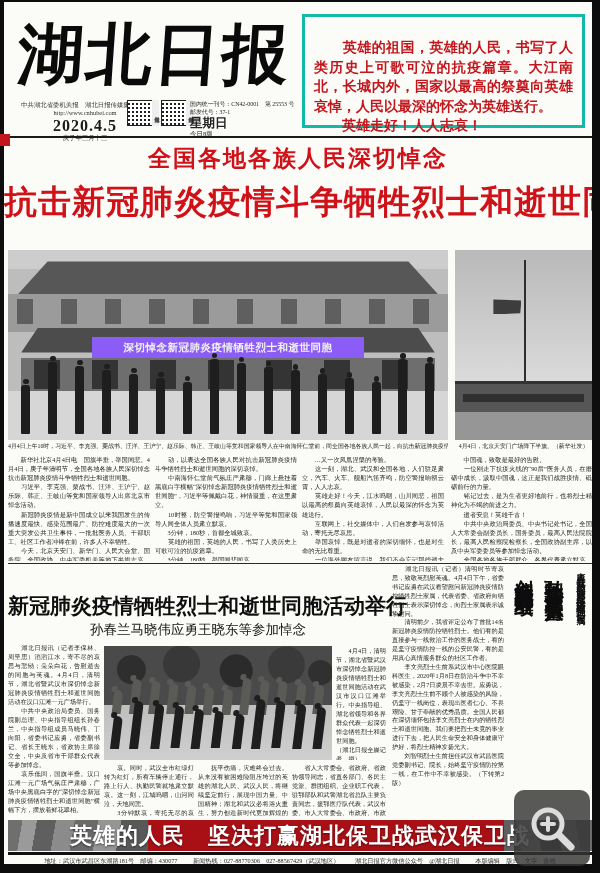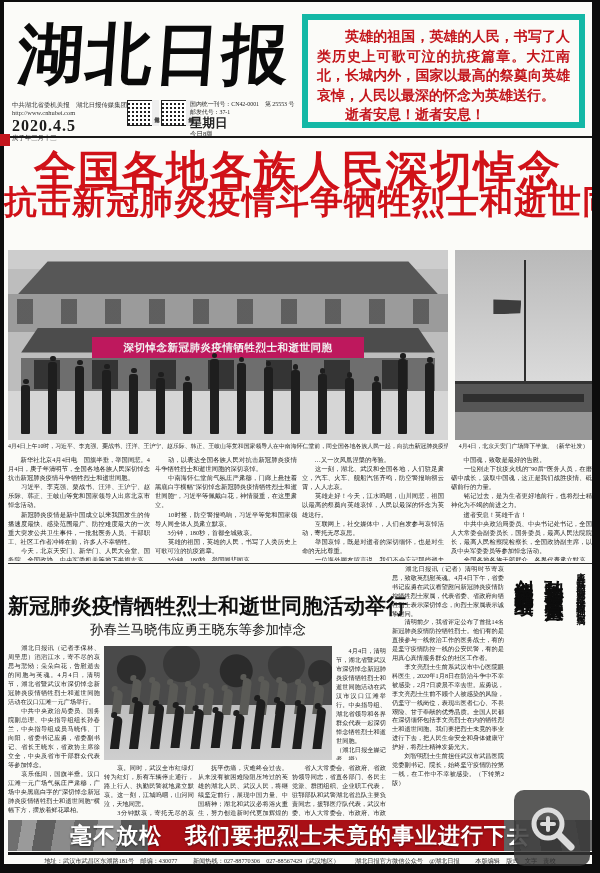--- a/index.html
+++ b/index.html
@@ -10,62 +10,62 @@
   .jt{text-align:justify;text-justify:inter-character;}
   .pre{white-space:pre-line;}
   .clip{overflow:hidden;}
 
   
   .brand{left:14px;top:12px;width:280px;height:80px;font-family:"DejaVu Serif",serif;
          font-weight:900;font-size:66px;line-height:80px;letter-spacing:2px;color:#0a0a0a;
          transform:skewX(-4deg);white-space:nowrap;}
   .brand-en{left:84px;top:84px;width:200px;color:#8a8a8a;font-size:11px;letter-spacing:7px;
             font-family:"Liberation Serif",serif;font-weight:bold;}
-  .mh-left{left:8px;top:99px;width:146px;color:#333;}
+  .mh-left{left:8px;top:99px;width:146px;text-align:center;color:#333;}
   .mh-left .s{font-size:6.4px;line-height:8px;}
   .mh-date{font-size:16px;font-weight:bold;color:#1a1a1a;line-height:17px;letter-spacing:1px;}
   .qr{top:98px;width:24px;height:24px;background:
       repeating-linear-gradient(0deg,#111 0 2px,#fff 2px 4px),
       repeating-linear-gradient(90deg,#111 0 2px,#fff 2px 4px);
       background-blend-mode:screen;border:1px solid #222;}
   .qr-label{top:98px;width:7px;height:26px;font-size:5px;line-height:5.5px;color:#444;
             writing-mode:vertical-rl;text-align:center;background:#eee;}
   .mh-right{left:186px;top:99px;width:100px;color:#222;}
   .mh-right .s{font-size:5.9px;line-height:7.5px;white-space:nowrap;}
   .weekday{font-size:12.5px;font-weight:900;line-height:14px;font-family:"Liberation Sans",sans-serif;}
   .pages{font-size:6.5px;line-height:8px;}
 
   
-  .notice{left:298px;top:12px;width:283px;height:114px;border:6px solid #14b8a6;
-          padding:7px 9px;box-sizing:border-box;color:#c3161c;font-weight:bold;
+  .notice{left:298px;top:12px;width:283px;height:114px;border:3px solid #14b8a6;
+          padding:21px 9px;box-sizing:border-box;color:#c3161c;font-weight:bold;
           font-size:14px;line-height:19.5px;}
 
   .rule-top{left:0;top:134px;width:588px;height:1.5px;background:#1a1a1a;}
   .red-corner{left:-4px;top:132px;width:10px;height:12px;background:#c3161c;}
 
   
   .hl{left:0;width:588px;text-align:center;font-family:"Liberation Sans","DejaVu Sans",sans-serif;
       font-weight:900;color:#d01118;white-space:nowrap;}
-  .hl1{top:141px;font-size:42px;letter-spacing:2px;}
+  .hl1{top:141px;font-size:23px;letter-spacing:2px;}
   .hl2{top:178px;font-size:33px;letter-spacing:1px;}
   .subhl{left:0;top:221px;width:588px;text-align:center;font-size:16px;color:#151515;
          font-family:"Liberation Sans","DejaVu Sans",sans-serif;font-weight:600;letter-spacing:.5px;}
 
   
   .photo{background:#bdbdbd;overflow:hidden;}
   .photo1{left:4px;top:248px;width:440px;height:190px;}
   .p1-sky{left:0;top:0;width:100%;height:10%;background:#cdcdcd;}
   .p1-roof{left:0;top:6%;width:100%;height:18%;background:#575757;
            clip-path:polygon(2% 100%,9% 0,91% 0,98% 100%);}
   .p1-wall{left:0;top:23%;width:100%;height:20%;background:#9b9b9b;}
   .p1-win{left:2%;top:26%;width:96%;height:13%;background:
           repeating-linear-gradient(90deg,rgba(45,45,45,.55) 0 16px,transparent 16px 44px);}
   .p1-eave{left:3%;top:41%;width:94%;height:13%;background:#4c4c4c;
            clip-path:polygon(0 100%,4% 0,96% 0,100% 100%);}
-  .p1-banner{left:19%;top:46%;width:62%;height:11%;background:#be185d;color:#f2f2f2;
+  .p1-banner{left:19%;top:46%;width:62%;height:11%;background:#8b5cf6;color:#f2f2f2;
              font-size:10.5px;line-height:20px;text-align:center;letter-spacing:.5px;
              font-family:"Liberation Sans",sans-serif;font-weight:bold;white-space:nowrap;}
   .p1-doors{left:3%;top:57%;width:94%;height:17%;background:#6e6e6e;}
   .p1-doorrects{left:6%;top:58%;width:88%;height:15%;background:
           repeating-linear-gradient(90deg,#343434 0 26px,transparent 26px 58px);}
   .p1-plaza{left:0;top:74%;width:100%;height:26%;background:#d6d6d6;}
   .p1-figs{left:1%;bottom:3%;width:98%;height:42%;display:flex;align-items:flex-end;
            justify-content:space-around;}
   .fig{display:inline-block;width:9px;background:#1e1e1e;border-radius:3px 3px 1px 1px;position:relative;}
   .fig::before{content:"";position:absolute;top:-6px;left:2px;width:5.5px;height:5.5px;
@@ -170,21 +170,21 @@
 
     <div class="abs mh-right">
       <div class="s">国内统一刊号：CN42-0001　第 25553 号</div>
       <div class="s">邮发代号：37-1</div>
       <div class="weekday">星期日</div>
       <div class="pages">今日8版</div>
     </div>
 
     <div class="abs notice jt">
       <span>　　英雄的祖国，英雄的人民，书写了人类历史上可歌可泣的抗疫篇章。</span><span>大江南北，长城内外，国家以最高的祭奠向英雄哀悼，人民以最深的怀念为英雄送行。</span><br>
-      <span>　　逝者安息！逝者安息！</span>
+      <span>　　英雄走好！人人志哀！</span>
     </div>
 
     <div class="abs rule-top"></div>
 
     <div class="abs hl hl1">全国各地各族人民深切悼念</div>
     <div class="abs hl hl2">抗击新冠肺炎疫情斗争牺牲烈士和逝世同胞</div>
 
     <div class="abs photo photo1">
       <div class="abs p1-sky"></div>
       <div class="abs p1-roof"></div>
@@ -309,21 +309,21 @@
 　　刘智明烈士生前担任武汉市武昌医院党委副书记、院长，始终坚守疫情防控第一线，在工作中不幸被感染。（下转第2版）</div>
     <div class="abs r-heads clip">
       <div class="vcol">弘扬烈士精神 凝聚强大力量</div>
       <div class="vcol">创造湖北新时代更辉煌业绩</div>
     </div>
     <div class="abs r-kicker clip">应勇在武汉慰问新冠肺炎疫情防控牺牲烈士家属</div>
 
     <div class="abs banner">
       <div class="side sideL"></div>
       <div class="side sideR"></div>
-      <div class="banner-text">毫不放松　我们要把烈士未竟的事业进行下去</div>
+      <div class="banner-text">英雄的人民　坚决打赢湖北保卫战武汉保卫战</div>
     </div>
 
     <div class="abs rule-bottom"></div>
     <div class="abs footer">
       <span>地址：武汉市武昌区东湖路181号　邮编：430077</span>
       <span>新闻热线：027-88770306　027-88567429（武汉地区）</span>
       <span>湖北日报官方微信公众号　@湖北日报</span>
       <span>本版编辑　版式　文字　责校</span>
     </div>
   </div>

